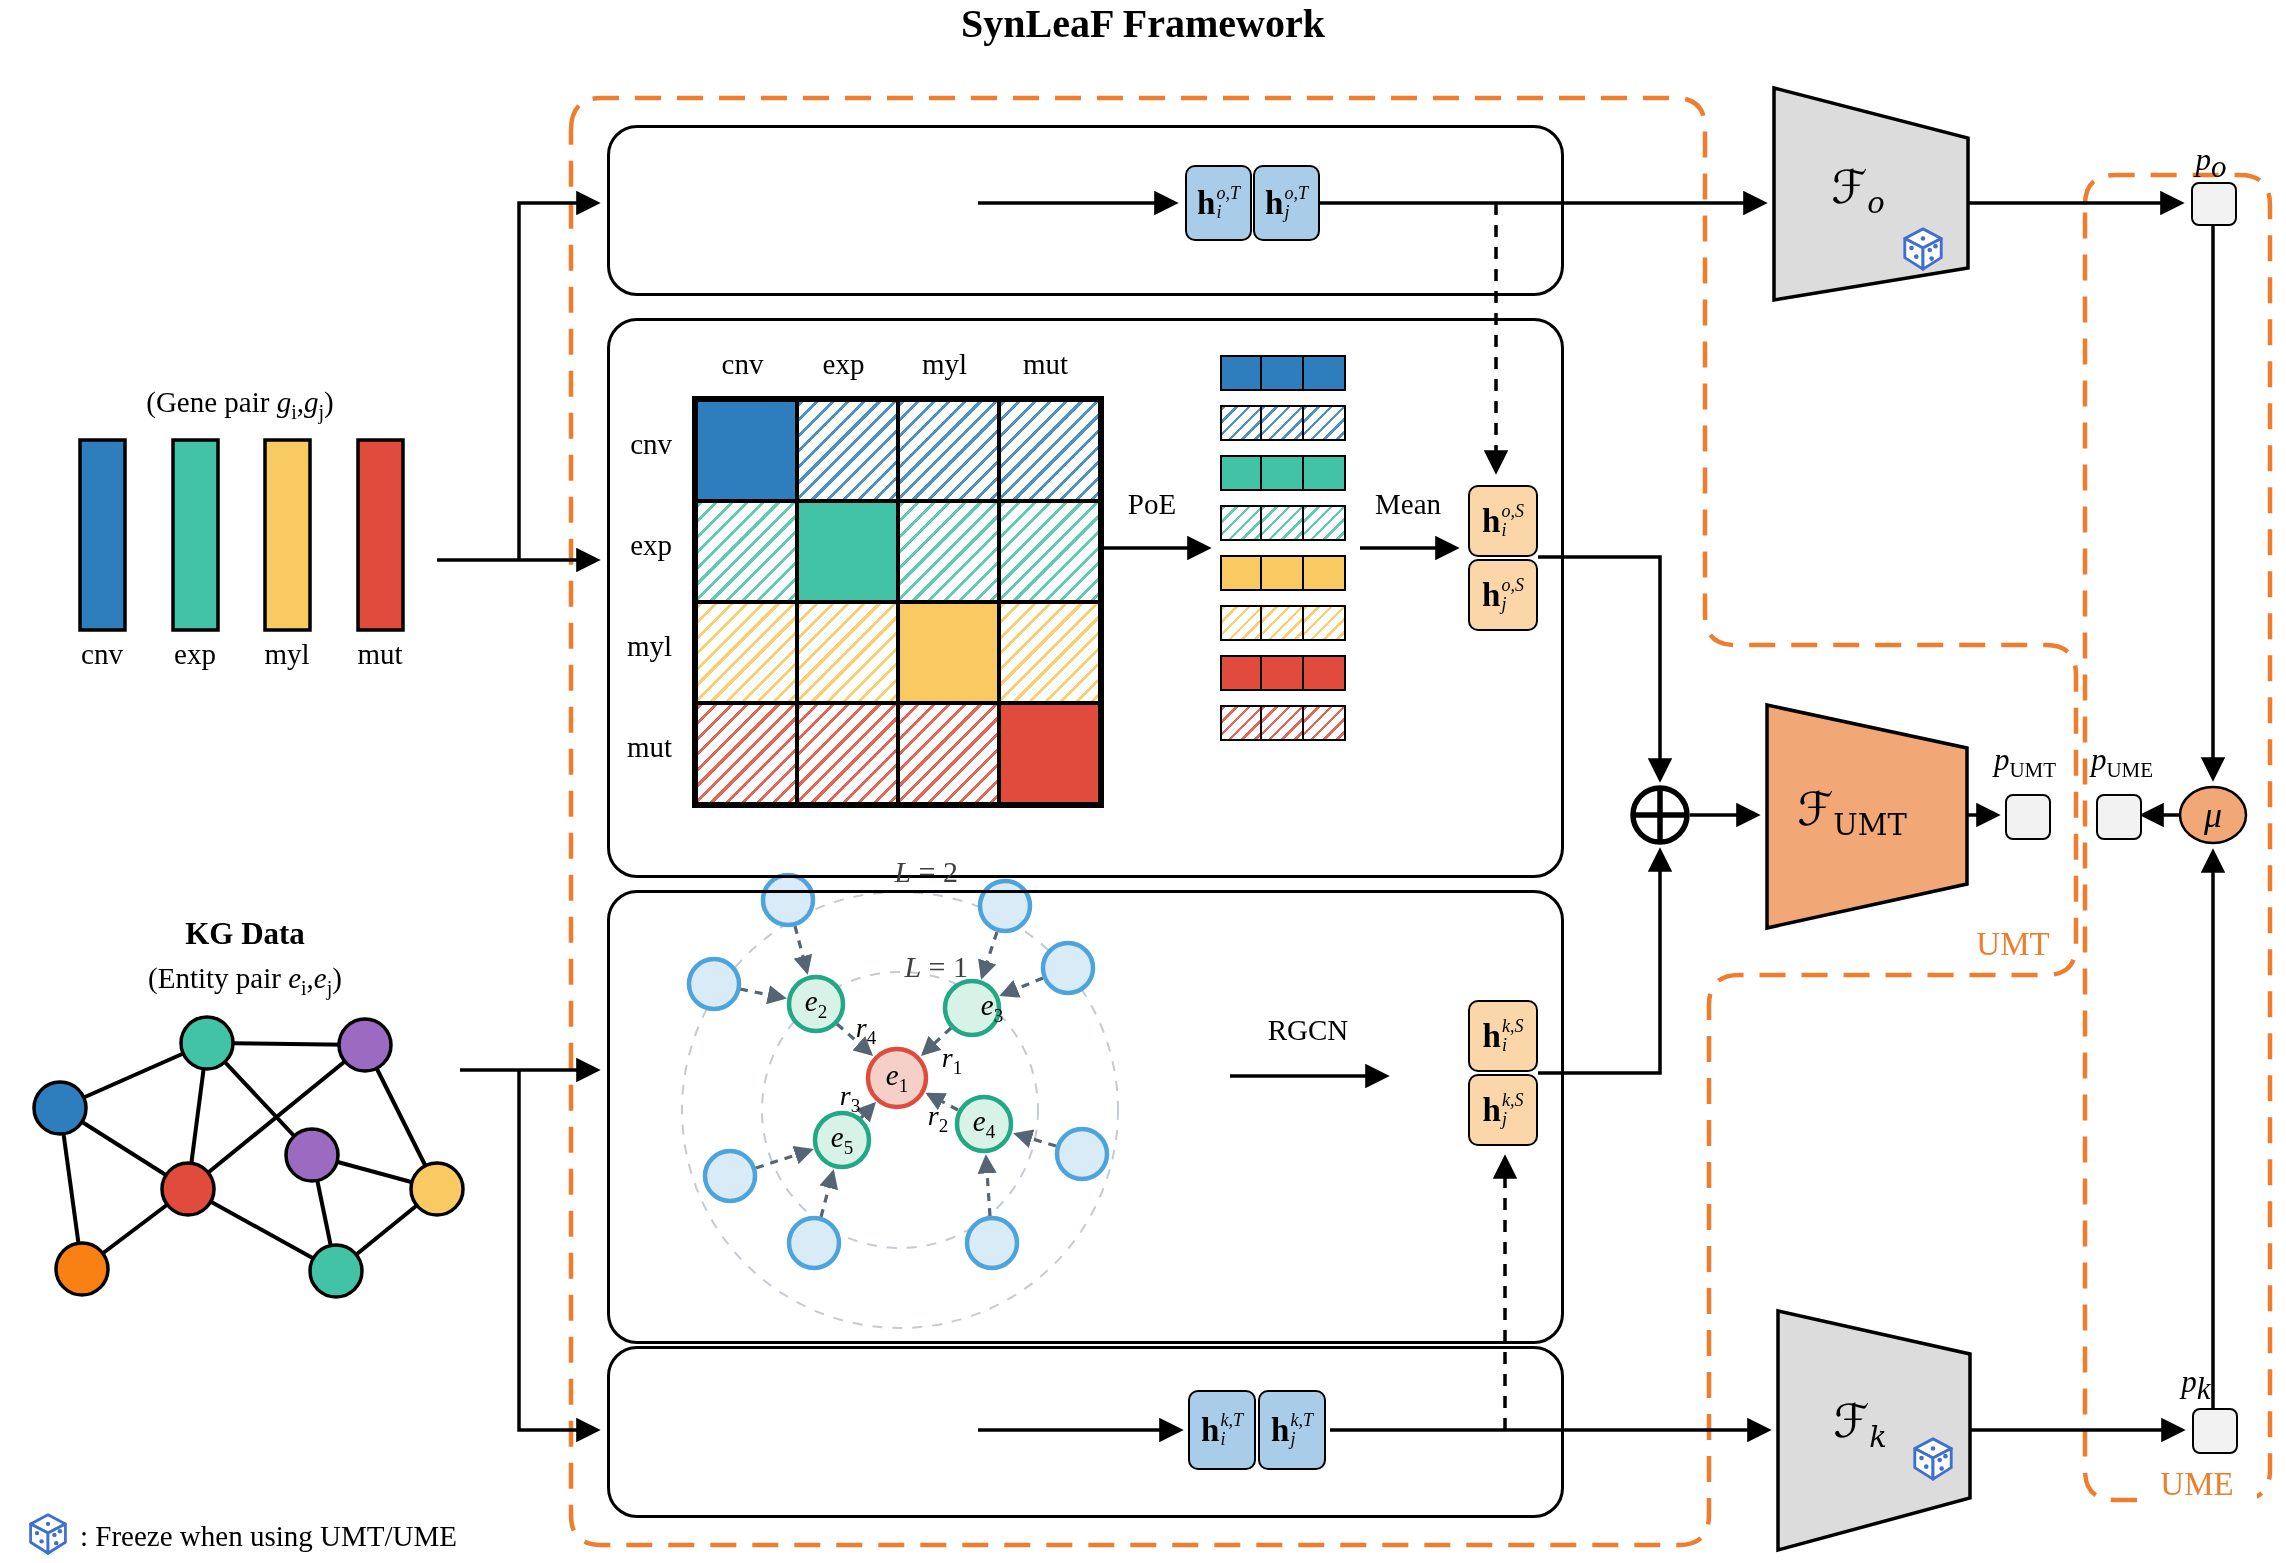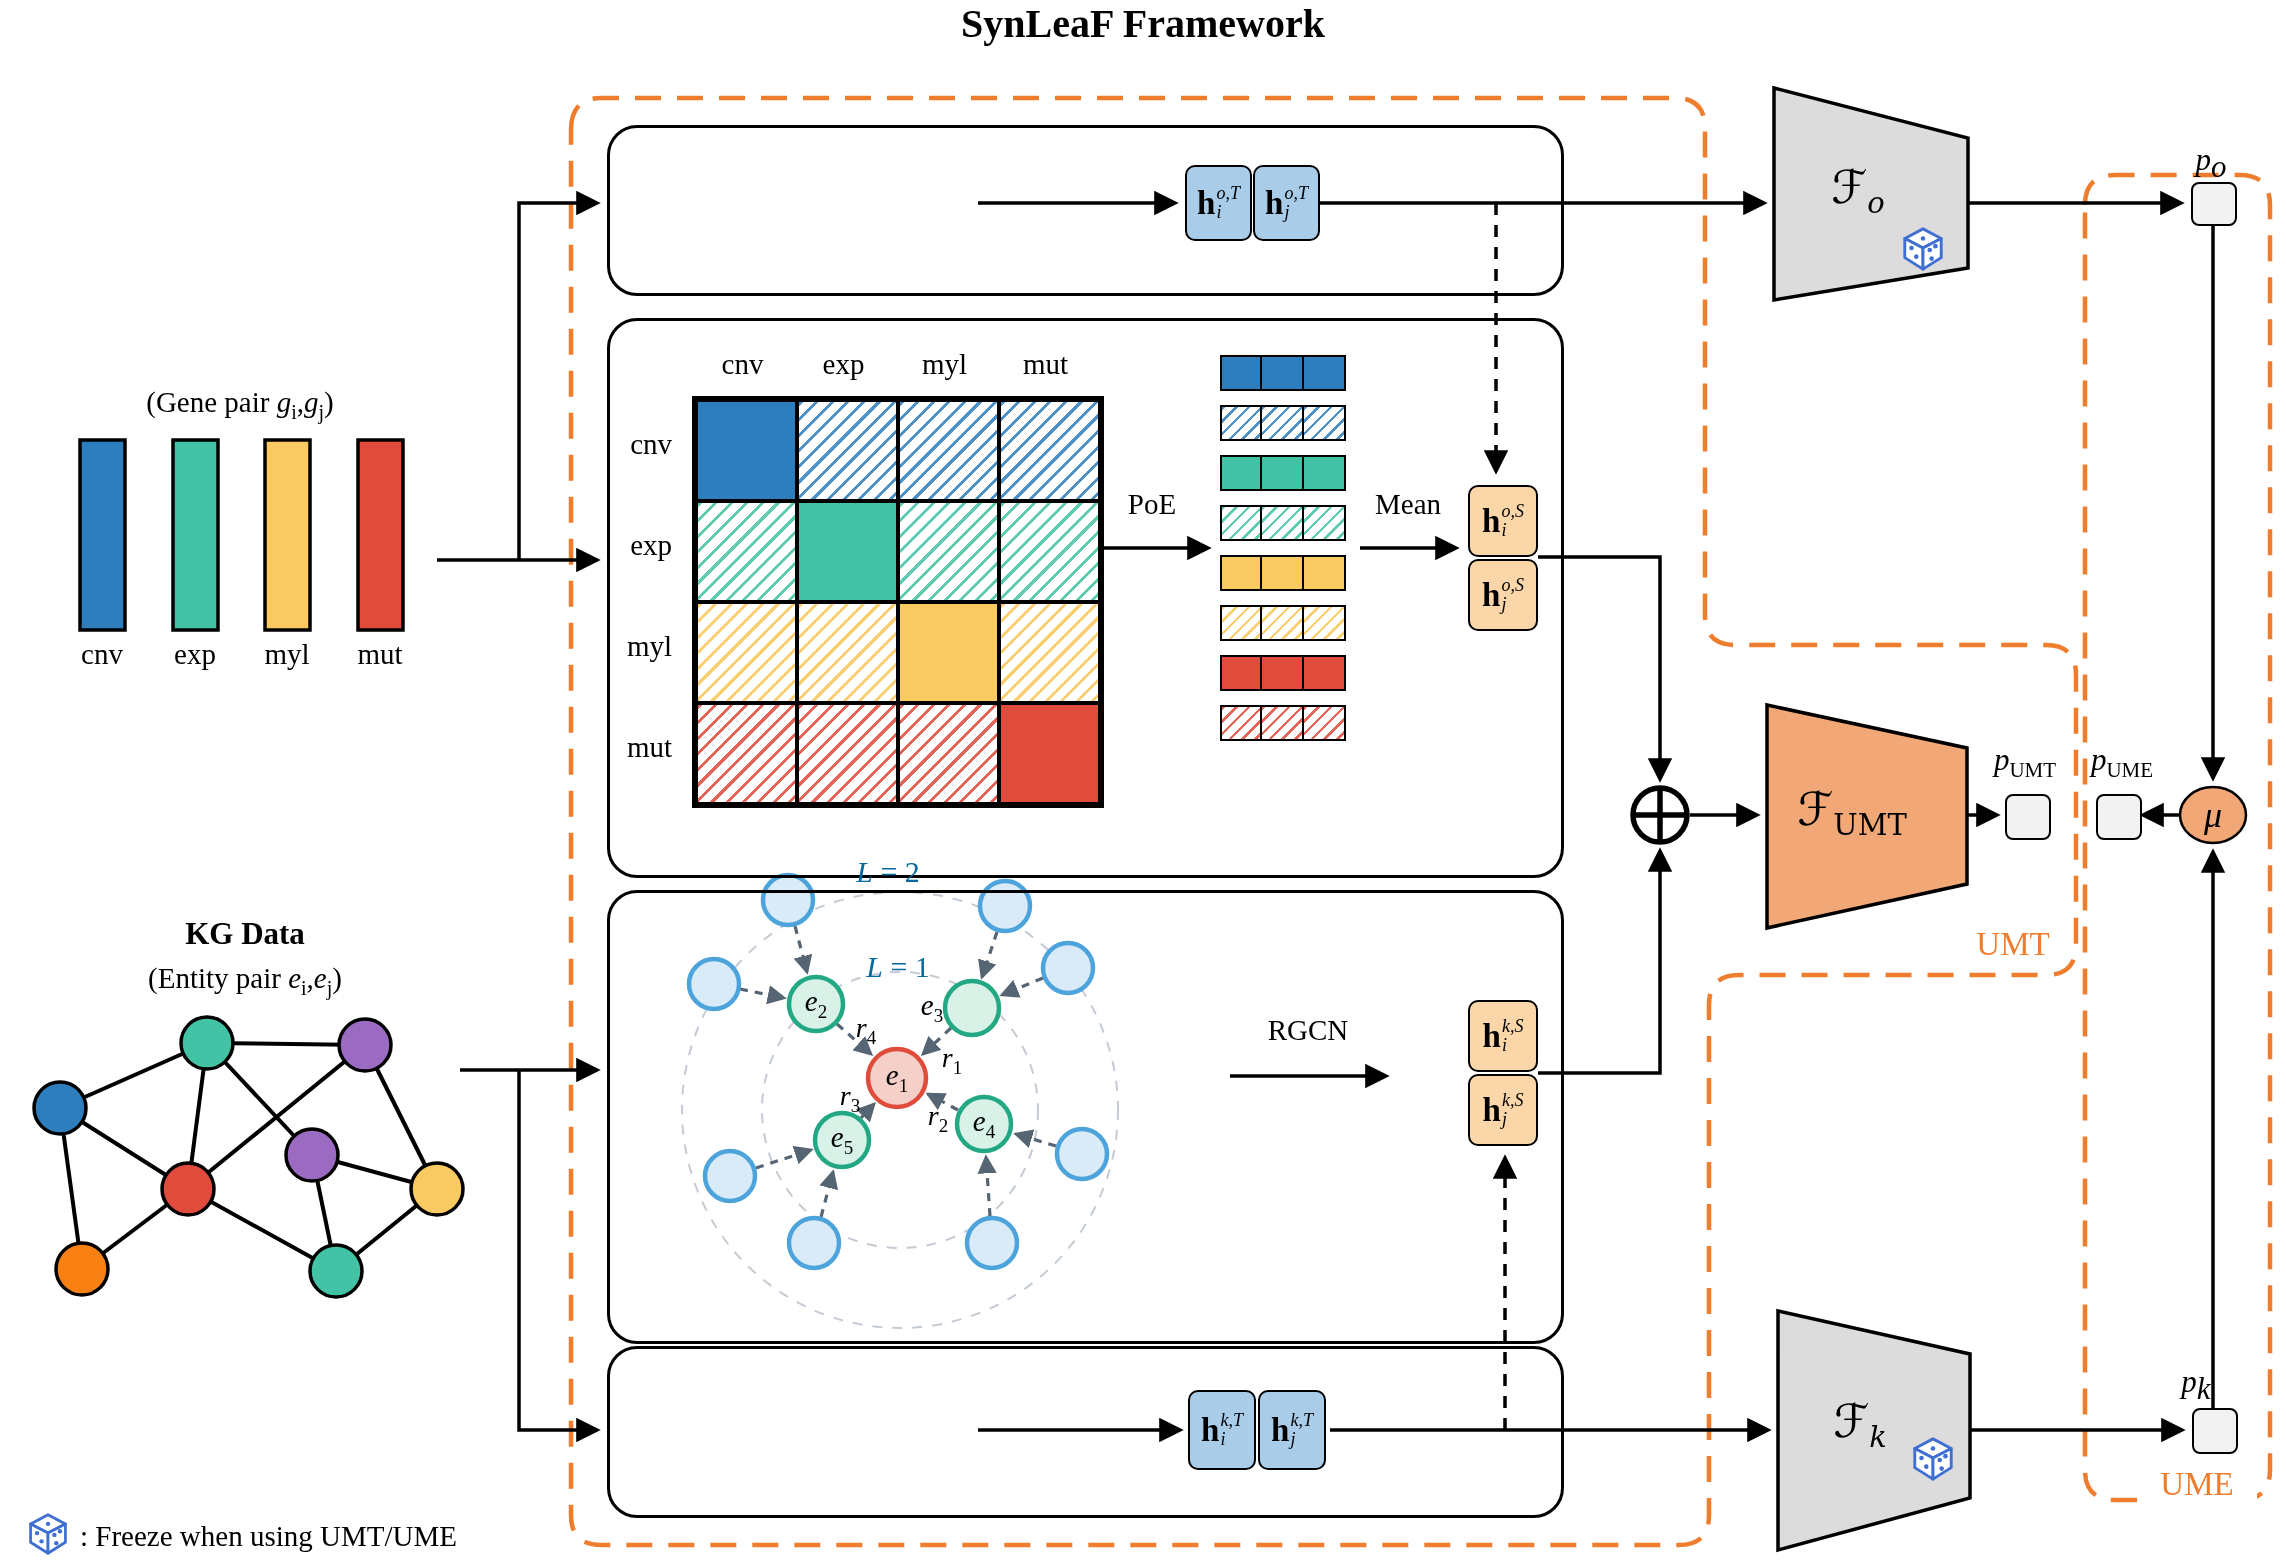--- a/index.html
+++ b/index.html
@@ -40,21 +40,21 @@
   .mhat-red{background:repeating-linear-gradient(135deg,rgba(224,75,60,.85) 0 2.5px,transparent 2.5px 9px);}
   .lab{font-size:29px;}
   .head{font-size:31px;font-weight:bold;}
   .sub20{font-size:20px;}
   .flab{font-size:46px;font-family:"DejaVu Serif","DejaVu Sans",serif;}
   .flab sub{font-size:29px;}
   .plab{font-size:31px;}
   .plab i{font-size:31px;}
   .plab sub{font-size:21px;}
   .pbox{position:absolute;background:#F2F2F2;border:2.5px solid #000;border-radius:8px;}
-  .ringlab{font-size:30px;color:#0369a1;}
+  .ringlab{font-size:30px;color:#404040;text-align:right;}
   .ent{font-size:29px;} .ent sub,.rel sub{font-size:19px;}
   .rel{font-size:28px;}
   .orange-lab{color:#EE7D2E;font-size:33px;}
   .title{font-size:40px;font-weight:bold;}
   .dice{width:46px;height:46px;}
 </style>
 </head>
 <body>
 
 <div id="stage">
@@ -353,21 +353,21 @@
   </div>
 
   <span class="abs ctr ringlab" style="left:818px;top:855px;width:140px">
     <i>L</i><span> = 2</span></span>
   <span class="abs ctr ringlab" style="left:828px;top:950px;width:140px">
     <i>L</i><span> = 1</span></span>
   <span class="abs ctr ent" style="left:869px;top:1059px;width:56px">
     <i>e</i><sub>1</sub></span>
   <span class="abs ctr ent" style="left:788px;top:985px;width:56px">
     <i>e</i><sub>2</sub></span>
-  <span class="abs ctr ent" style="left:908px;top:989px;width:48px">
+  <span class="abs ctr ent" style="left:968px;top:989px;width:48px">
     <i>e</i><sub>3</sub></span>
   <span class="abs ctr ent" style="left:956px;top:1105px;width:56px">
     <i>e</i><sub>4</sub></span>
   <span class="abs ctr ent" style="left:814px;top:1121px;width:56px">
     <i>e</i><sub>5</sub></span>
   <span class="abs ctr rel" style="left:926px;top:1042px;width:52px">
     <i>r</i><sub>1</sub></span>
   <span class="abs ctr rel" style="left:912px;top:1100px;width:52px">
     <i>r</i><sub>2</sub></span>
   <span class="abs ctr rel" style="left:824px;top:1080px;width:52px">

